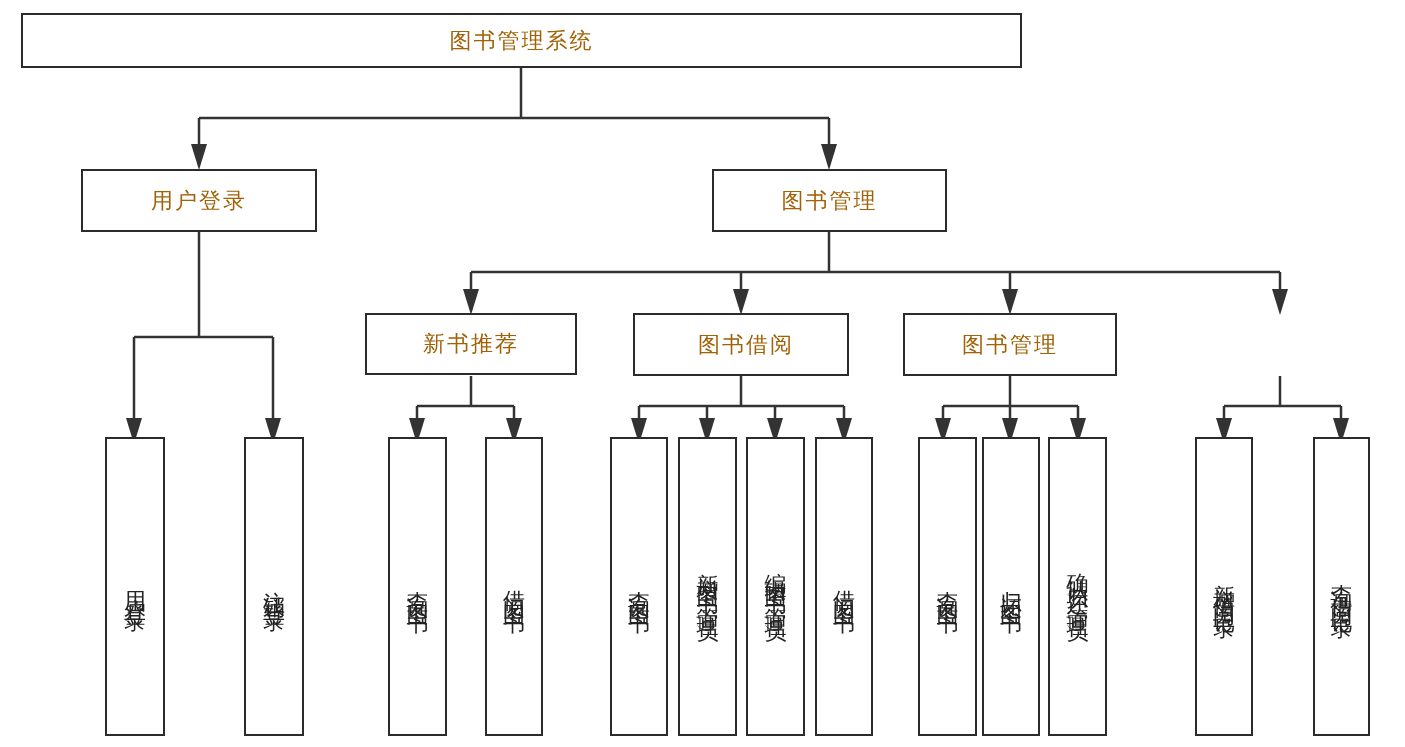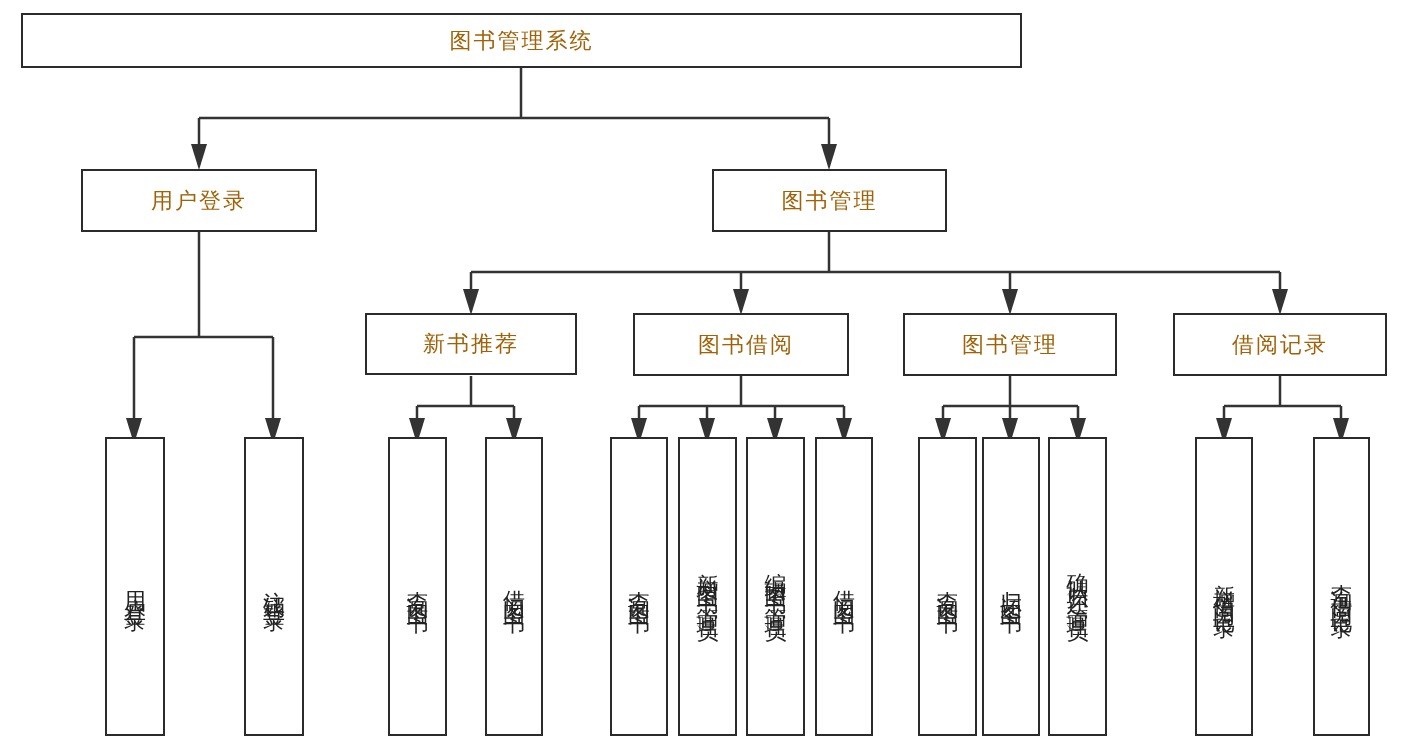--- a/index.html
+++ b/index.html
@@ -137,23 +137,20 @@
 
   <div class="box h-box" style="left:365px; top:313px; width:212px; height:62px;">
     <span>新书推荐</span>
   </div>
   <div class="box h-box" style="left:633px; top:313px; width:216px; height:63px;padding-left:10px;">
     <span>图书借阅</span>
   </div>
   <div class="box h-box" style="left:903px; top:313px; width:214px; height:63px;">
     <span>图书管理</span>
   </div>
-  <div class="box h-box" style="left:1173px; top:313px; width:214px; height:63px;">
-    <span>借阅记录</span>
-  </div>
 
   <div class="box v-box" style="left:105px; top:437px; width:60px; height:299px;">
     <span>用户登录</span>
   </div>
   <div class="box v-box" style="left:244px; top:437px; width:60px; height:299px;">
     <span>注销登录</span>
   </div>
   <div class="box v-box" style="left:388px; top:437px; width:59px; height:299px;">
     <span>查询图书</span>
   </div>

